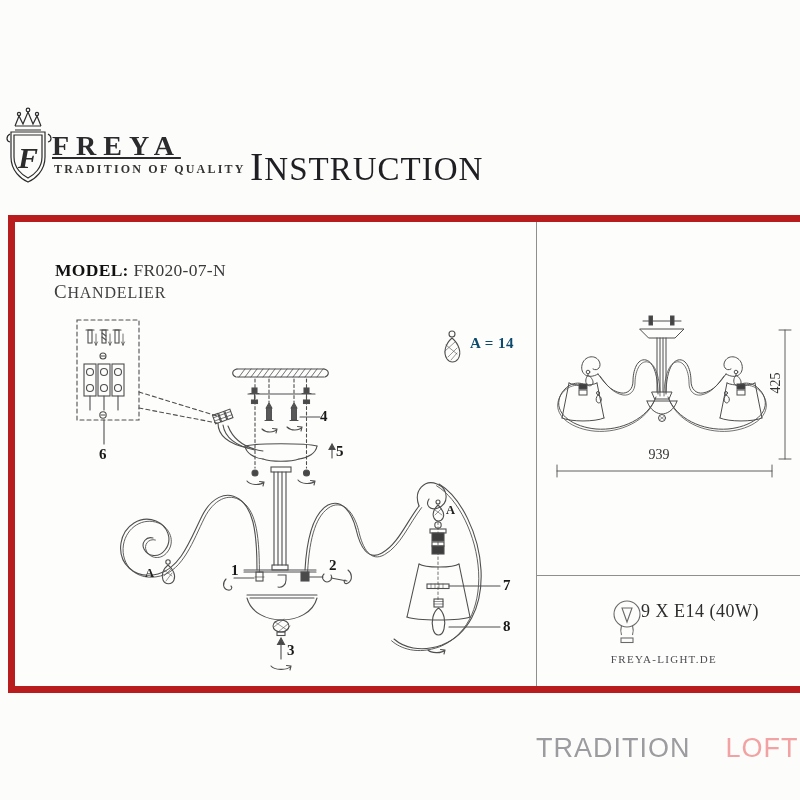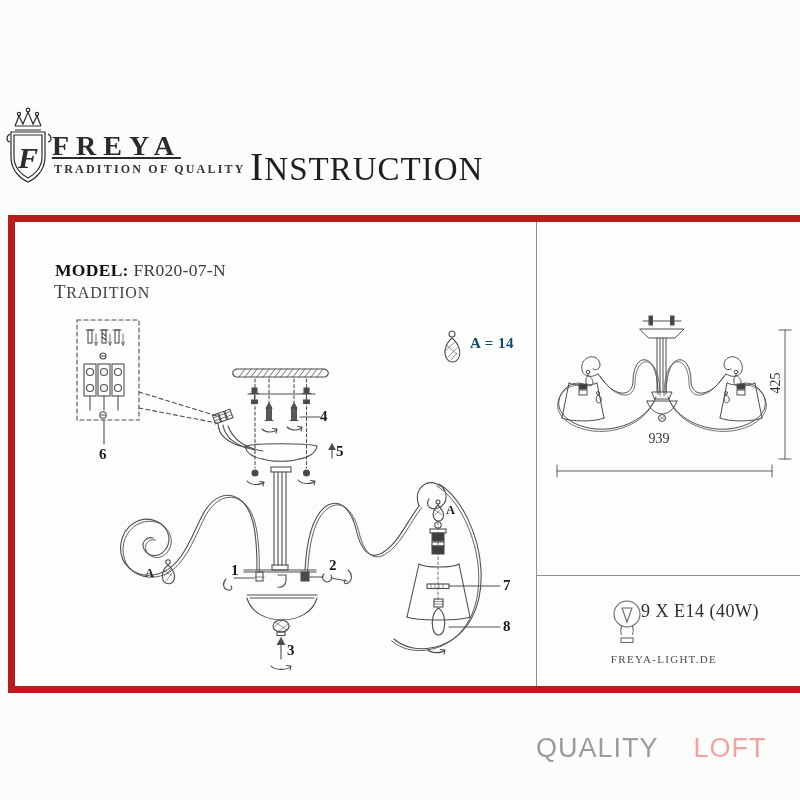--- a/index.html
+++ b/index.html
@@ -66,21 +66,21 @@
   <div class="doc-title">INSTRUCTION</div>
 
   <div class="sheet">
     <div class="v-divider"></div>
     <div class="h-divider"></div>
 
     <div class="model-line">
       <span class="model-label">MODEL:</span>
       <span class="model-value">FR020-07-N</span>
     </div>
-    <div class="model-type">TRADITION</div>
+    <div class="model-type">CHANDELIER</div>
 
     <svg class="diagram-svg" width="521" height="464" viewBox="0 0 521 464">
       <g stroke="#4f4f4f" fill="none" stroke-width="1.1" stroke-linecap="round">
 
         <g>
           <path d="M222,147 H309 M222,155 H309"></path>
           <path d="M222,147 c-5,1 -6,6 -1,8 M309,147 c5,1 6,6 1,8"></path>
           <path d="M224,155 l6,-8 M230,155 l6,-8 M236,155 l6,-8 M242,155 l6,-8 M248,155 l6,-8 M254,155 l6,-8 M260,155 l6,-8 M266,155 l6,-8 M272,155 l6,-8 M278,155 l6,-8 M284,155 l6,-8 M290,155 l6,-8 M296,155 l6,-8 M302,155 l6,-8" stroke-width="0.8"></path>
         </g>
 
@@ -336,22 +336,22 @@
     <svg class="diagram-svg" style="left:590px;top:372px;" width="46" height="58" viewBox="0 0 46 58">
       <g stroke="#6a6a6a" fill="none" stroke-width="1.1">
         <circle cx="22" cy="20" r="13"></circle>
         <path d="M17,14 H27 L22,28 Z"></path>
         <path d="M16.5,31.5 C15.5,35 15.5,38 16.5,41 M27.5,31.5 C28.5,35 28.5,38 27.5,41"></path>
         <rect x="16" y="44" width="12" height="4.5"></rect>
       </g>
     </svg>
   </div>
 
-  <div class="dim-w" style="position:absolute;left:619px;top:431px;width:80px;">939</div>
+  <div class="dim-w" style="position:absolute;left:619px;top:447px;width:80px;">939</div>
   <div style="position:absolute;left:756px;top:375px;width:40px;height:16px;text-align:center;font-size:14px;color:#333;transform:rotate(-90deg);">425</div>
   <div style="position:absolute;left:641px;top:601px;font-size:18px;color:#2e2e2e;letter-spacing:.5px;">9 X E14 (40W)</div>
   <div style="position:absolute;left:569px;top:653px;width:190px;text-align:center;font-size:11px;letter-spacing:1.3px;color:#4c4c50;">FREYA-LIGHT.DE</div>
 
   <div class="watermark">
-    <span id="wm1" style="color: rgb(156, 156, 160);">QUALITY</span><span id="wm2" style="color: rgb(242, 162, 162); margin-left: 35px;">LOFT</span>
+    <span id="wm1" style="color: rgb(156, 156, 160);">TRADITION</span><span id="wm2" style="color: rgb(242, 162, 162); margin-left: 35px;">LOFT</span>
   </div>
 
 </div>
 
 </body></html>

